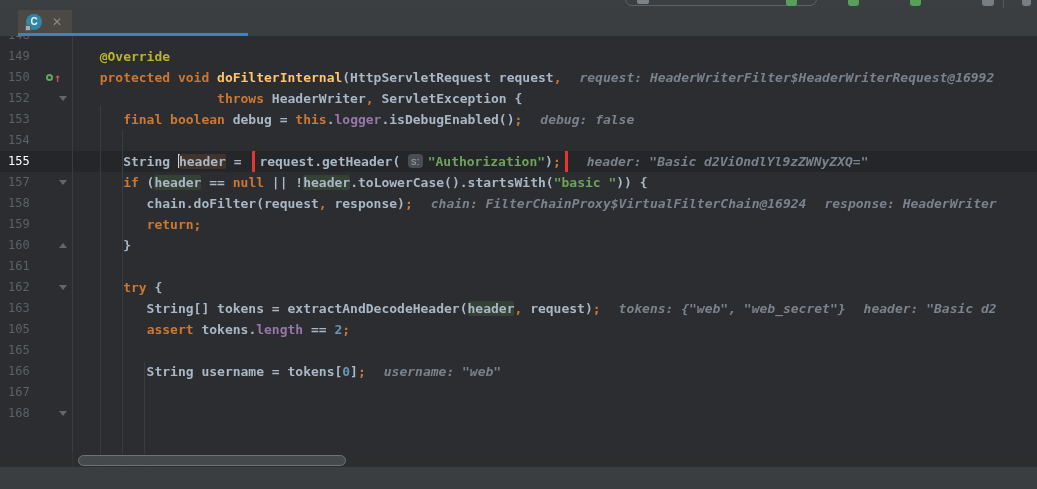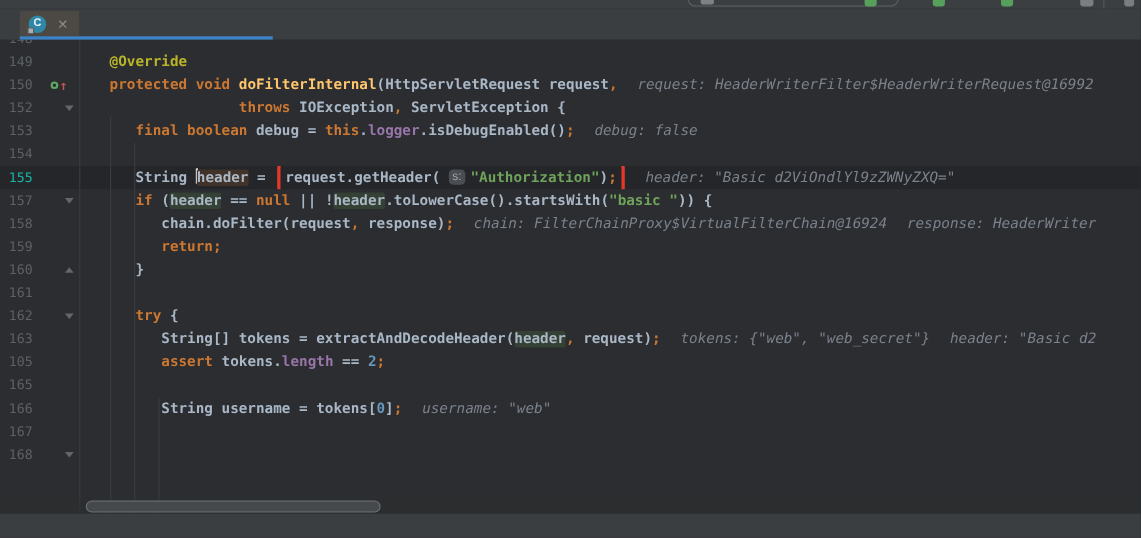--- a/index.html
+++ b/index.html
@@ -36,21 +36,21 @@
   
   .editor { position:absolute; top:36px; left:0; width:1037px; height:431px;
     overflow:hidden; background:#2B2D30;
     font-family:"DejaVu Sans Mono", monospace; font-size:13px; }
   .gutter-sep { position:absolute; left:72px; top:0; width:1px; height:431px; background:#3A3D40; z-index:1; }
   .iguide { position:absolute; width:1px; background:#3A3D40; z-index:1; }
   .rows { position:absolute; top:-11px; left:0; width:1037px; }
   .row { height:21px; line-height:21px; display:flex; white-space:pre; position:relative; }
   .row.current { background:#242629; }
   .ln { width:44px; padding-left:8px; color:#5D6165; font-size:12px; flex:none; }
-  .row.current .ln { color:#14b8a6; }
+  .row.current .ln { color:#ffffff; }
   .gmark { width:28px; flex:none; display:flex; align-items:center; }
   .gmark.fold { justify-content:flex-end; padding-right:5px; }
   .fold-down { width:0; height:0; border-left:4px solid transparent;
     border-right:4px solid transparent; border-top:5px solid #63676B; }
   .fold-up { width:0; height:0; border-left:4px solid transparent;
     border-right:4px solid transparent; border-bottom:5px solid #63676B; }
   .ovr-ring { width:7px; height:7px; border:2px solid #5FA762; border-radius:50%;
     display:inline-block; margin-left:2px; }
   .ovr-arrow { color:#C75450; font-size:12px; font-weight:bold; line-height:10px; margin-left:1px; }
   .code { flex:1; padding-left:12px; overflow:hidden; font-weight:bold; color:#A9B7C6; }
@@ -61,21 +61,21 @@
   .tk-fld { color:#9876AA; }
   .tk-meth{ color:#FFC66D; }
   .tk-ann { color:#BBB529; }
   .hl-write { background:#41332A; border-radius:2px; }
   .hl-read  { background:#354134; border-radius:2px; }
   .caret { display:inline-block; width:2px; height:14px; background:#D2D5D8;
     vertical-align:-2px; margin-right:-1px; }
   .phint { display:inline-block; background:#4A4E52; color:#9DA3AA; font-size:11px;
     line-height:14px; border-radius:4px; padding:0 3px; margin-right:5px;
     vertical-align:1px; font-weight:normal; font-family:"Liberation Sans",sans-serif; }
-  .hint { font-style:italic; font-weight:normal; color:#7B828C; margin-left:18px; }
+  .hint { font-style:italic; font-weight:bold; color:#7B828C; margin-left:18px; }
   .redbox { display:inline-block; border:3px solid #E5382B; border-radius:8px;
     padding:3px 4px 4px; margin:-10px 1px -10px 3px; position:relative; z-index:3; }
   
   .hscroll-track { position:absolute; left:0; top:453px; width:1037px; height:15px;
     background:rgba(43,45,48,.55); z-index:4; }
   .hscroll-thumb { position:absolute; left:78px; top:455px; width:268px; height:11px;
     background:#46494C; border:1px solid #6E7276; border-radius:6px; z-index:5; cursor:pointer; }
   .statusbar { position:absolute; left:0; top:467px; width:1037px; height:22px;
     background:#3B3E41; z-index:5; }
 </style>
@@ -106,21 +106,21 @@
 
 <div class="editor">
   <div class="gutter-sep"></div>
   <div class="iguide" style="left:100px; top:70px; height:361px;"></div>
   <div class="iguide" style="left:122px; top:94px; height:337px;"></div>
   <div class="iguide" style="left:144px; top:326px; height:105px;"></div>
   <div class="rows" id="rows">
       <div class="row"><span class="ln">148</span><span class="gmark"></span><span class="code"></span></div>
       <div class="row"><span class="ln">149</span><span class="gmark"></span><span class="code"><span class="tk-ann">  @Override</span></span></div>
       <div class="row"><span class="ln">150</span><span class="gmark"><span class="ovr-ring"></span><span class="ovr-arrow">↑</span></span><span class="code"><span class="tk-def">  </span><span class="tk-kw">protected void </span><span class="tk-meth">doFilterInternal</span><span class="tk-def">(HttpServletRequest request</span><span class="tk-kw">,</span><span class="hint">request: HeaderWriterFilter$HeaderWriterRequest@16992</span></span></div>
-      <div class="row"><span class="ln">152</span><span class="gmark fold"><span class="fold-down"></span></span><span class="code"><span class="tk-def">                 </span><span class="tk-kw">throws</span><span class="tk-def"> IOException</span><span class="tk-kw">,</span><span class="tk-def"> ServletException {</span></span></div>
+      <div class="row"><span class="ln">152</span><span class="gmark fold"><span class="fold-down"></span></span><span class="code"><span class="tk-def">                 </span><span class="tk-kw">throws</span><span class="tk-def"> HeaderWriter</span><span class="tk-kw">,</span><span class="tk-def"> ServletException {</span></span></div>
       <div class="row"><span class="ln">153</span><span class="gmark"></span><span class="code"><span class="tk-def">     </span><span class="tk-kw">final boolean</span><span class="tk-def"> debug = </span><span class="tk-kw">this</span><span class="tk-def">.</span><span class="tk-fld">logger</span><span class="tk-def">.isDebugEnabled()</span><span class="tk-kw">;</span><span class="hint">debug: false</span></span></div>
       <div class="row"><span class="ln">154</span><span class="gmark"></span><span class="code"></span></div>
       <div class="row current"><span class="ln">155</span><span class="gmark"></span><span class="code"><span class="tk-def">     String </span><span class="caret"></span><span class="tk-def hl-write">header</span><span class="tk-def"> = </span><span class="redbox"><span class="tk-def">request.getHeader(</span><span class="tk-def"> </span><span class="phint">s:</span><span class="tk-str">"Authorization"</span><span class="tk-def">)</span><span class="tk-kw">;</span></span><span class="hint">header: "Basic d2ViOndlYl9zZWNyZXQ="</span></span></div>
       <div class="row"><span class="ln">157</span><span class="gmark fold"><span class="fold-down"></span></span><span class="code"><span class="tk-def">     </span><span class="tk-kw">if</span><span class="tk-def"> (</span><span class="tk-def hl-read">header</span><span class="tk-def"> == </span><span class="tk-kw">null</span><span class="tk-def"> || !</span><span class="tk-def hl-read">header</span><span class="tk-def">.toLowerCase().startsWith(</span><span class="tk-str">"basic "</span><span class="tk-def">)) {</span></span></div>
       <div class="row"><span class="ln">158</span><span class="gmark"></span><span class="code"><span class="tk-def">        chain.doFilter(request</span><span class="tk-kw">,</span><span class="tk-def"> response)</span><span class="tk-kw">;</span><span class="hint">chain: FilterChainProxy$VirtualFilterChain@16924</span><span class="hint">response: HeaderWriter</span></span></div>
       <div class="row"><span class="ln">159</span><span class="gmark"></span><span class="code"><span class="tk-def">        </span><span class="tk-kw">return</span><span class="tk-kw">;</span></span></div>
       <div class="row"><span class="ln">160</span><span class="gmark fold"><span class="fold-up"></span></span><span class="code"><span class="tk-def">     }</span></span></div>
       <div class="row"><span class="ln">161</span><span class="gmark"></span><span class="code"></span></div>
       <div class="row"><span class="ln">162</span><span class="gmark fold"><span class="fold-down"></span></span><span class="code"><span class="tk-def">     </span><span class="tk-kw">try</span><span class="tk-def"> {</span></span></div>
       <div class="row"><span class="ln">163</span><span class="gmark"></span><span class="code"><span class="tk-def">        String[] tokens = extractAndDecodeHeader(</span><span class="tk-def hl-read">header</span><span class="tk-kw">,</span><span class="tk-def"> request)</span><span class="tk-kw">;</span><span class="hint">tokens: {"web", "web_secret"}</span><span class="hint">header: "Basic d2</span></span></div>

